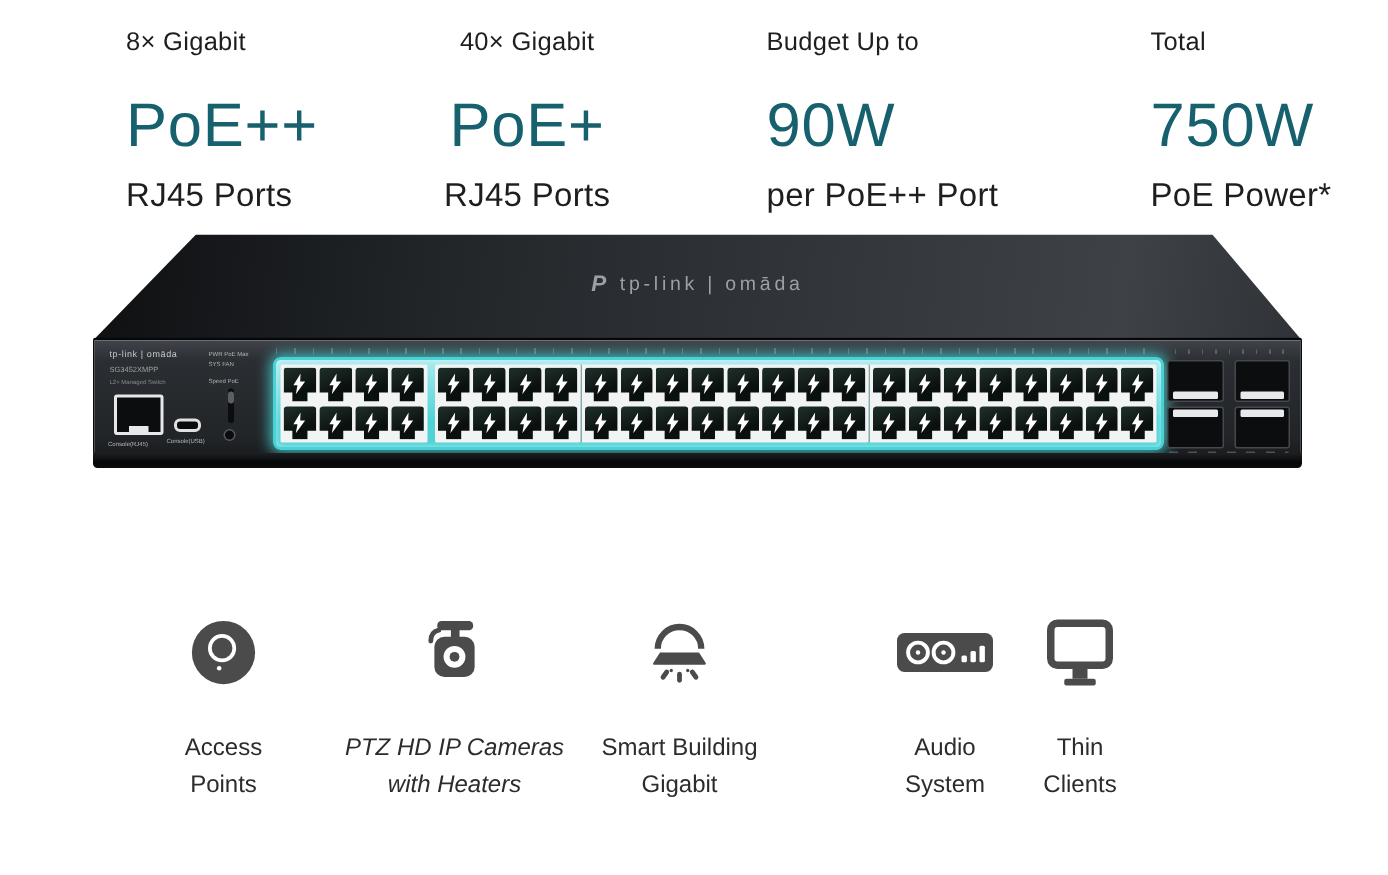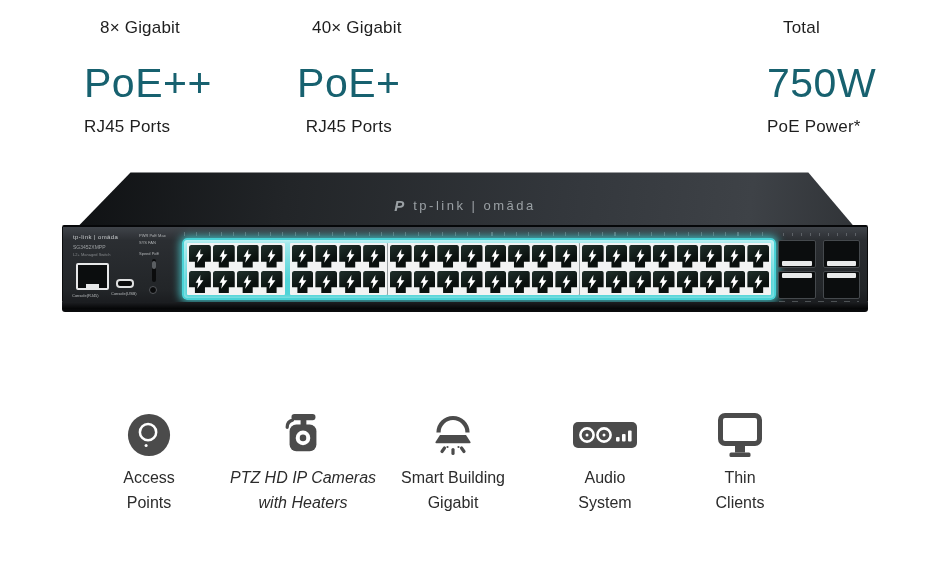--- a/index.html
+++ b/index.html
@@ -4,29 +4,29 @@
 <style>
   * { margin:0; padding:0; box-sizing:border-box; }
   html,body { background:#fff; }
   .canvas {
     position:relative; width:925px; height:583px; background:#ffffff;
     font-family:"Liberation Sans", sans-serif; overflow:hidden;
   }
 
   
   .stat { position:absolute; top:18px; }
-  .stat-top { font-size:17px; color:#1e1e1e; letter-spacing:.2px;margin-left:16px; }
+  .stat-top { font-size:17px; color:#1e1e1e; letter-spacing:.2px; }
   .stat-value { font-size:41px; font-weight:500; color:var(--accent,#17616F); margin-top:24px; letter-spacing:.5px; line-height:1.05; }
-  .stat-bottom { font-size:17px; color:#1e1e1e; margin-top:12px; letter-spacing:.2px; }
+  .stat-bottom { font-size:22px; color:#1e1e1e; margin-top:12px; letter-spacing:.2px; }
   .stat1{left:84px;} .stat2{left:296px;text-align:center;} .stat3{left:511px;} .stat4{left:767px;}
 
   
   .switch { position:absolute; left:62px; top:155px; width:806px; height:158px; }
   .top-face {
-    position:absolute; left:0; top:16px; width:806px; height:72px;
+    position:absolute; left:0; top:0; width:806px; height:72px;
     clip-path:polygon(8.5% 2%, 92.6% 2%, 100% 100%, 0% 100%);
     background:linear-gradient(97deg,#0e1012 0%,#222528 28%,#33373c 62%,#3e4247 85%,#2f3236 100%);
   }
   .brand-row { position:absolute; left:0; right:0; top:25px; text-align:center; color:#9aa0a4; }
   .logo-mark { font-size:15px; font-weight:bold; font-style:italic; margin-right:9px; vertical-align:-1px; }
   .brand-text { font-size:13px; letter-spacing:2.5px; }
 
   .front-panel {
     position:absolute; left:0; top:70px; width:806px; height:78px;
     background:linear-gradient(#40444a,#2b2e32 18%,#222528 85%,#1b1d20);
@@ -78,37 +78,42 @@
   .sfp-col { flex:1; display:flex; flex-direction:column; gap:3px; }
   .sfp-cage { flex:1; position:relative; background:#0b0d0e; border:1px solid #45494d; border-radius:2px; }
   .sfp-cage.top::after { content:""; position:absolute; left:3px; right:3px; bottom:1px; height:5px; background:#e8e9ea; border-radius:1px; }
   .sfp-cage.bot::after { content:""; position:absolute; left:3px; right:3px; top:1px; height:5px; background:#e8e9ea; border-radius:1px; }
   .sfp-lbls { position:absolute; right:8px; top:74px; width:80px; height:2px;
     background:repeating-linear-gradient(90deg,#7f8589 0 6px,transparent 6px 13px); opacity:.5; }
 
   
   .device { position:absolute; top:408px; width:200px; text-align:center; }
   .device-icon { height:54px; display:flex; align-items:center; justify-content:center; color:var(--icon,#4B4B4B); }
-  .device-label { margin-top:3px; font-size:16px; line-height:25px; color:#2c2c2c; white-space:pre-line; }
-  .dev1{left:49px;} .dev2{left:203px;font-style:italic;} .dev3{left:353px;} .dev4{left:505px;} .dev5{left:640px;}
+  .device-label { margin-top:24px; font-size:16px; line-height:25px; color:#2c2c2c; white-space:pre-line; }
+  .dev1{left:49px;} .dev2{left:203px;font-style:italic;} .dev3{left:353px;} .dev4{left:530px;} .dev5{left:620px;}
 </style>
 </head>
 <body>
 
 <div class="canvas">
 
   <div class="stat stat1">
     <div class="stat-top">8× Gigabit</div>
     <div class="stat-value">PoE++</div>
     <div class="stat-bottom">RJ45 Ports</div>
   </div>
   <div class="stat stat2">
     <div class="stat-top">40× Gigabit</div>
     <div class="stat-value">PoE+</div>
     <div class="stat-bottom">RJ45 Ports</div>
+  </div>
+  <div class="stat stat3">
+    <div class="stat-top">Budget Up to</div>
+    <div class="stat-value">90W</div>
+    <div class="stat-bottom">per PoE++ Port</div>
   </div>
   <div class="stat stat4">
     <div class="stat-top">Total</div>
     <div class="stat-value">750W</div>
     <div class="stat-bottom">PoE Power*</div>
   </div>
 
   <div class="switch">
     <div class="top-face">
       <div class="brand-row">

